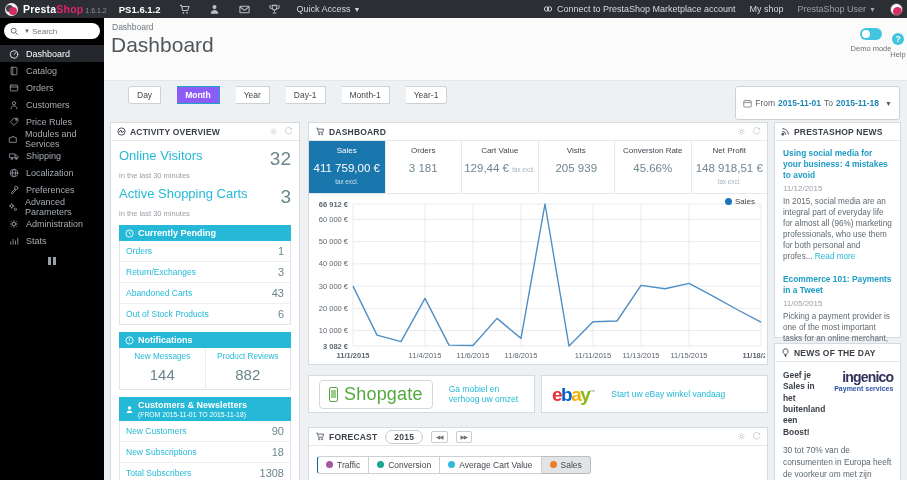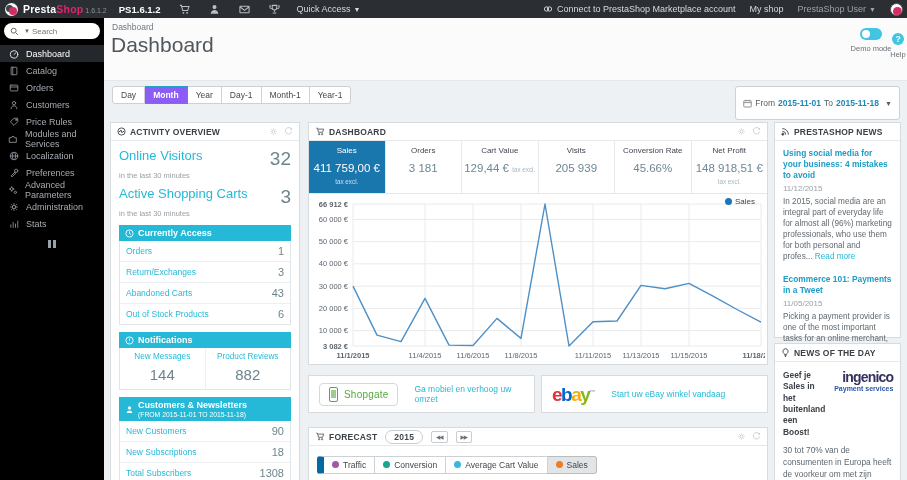--- a/index.html
+++ b/index.html
@@ -50,21 +50,21 @@
   .toggle { width:22px; height:12px; border-radius:7px; background:#41c5e0; margin:0 auto; position:relative; cursor:pointer;}
   .toggle::after{ content:""; position:absolute; left:2px; top:2px; width:8px; height:8px; border-radius:50%; background:#fff;}
   .tiny-lbl { font-size:7.5px; color:#6b7177; margin-top:4px; display:block;}
   .help-wrap { position:absolute; left:782px; top:10px; width:24px; text-align:center;}
   .help-ic { width:12px; height:12px; border-radius:50%; background:#41c5e0; color:#fff; font-size:8.5px; font-weight:bold;
     display:inline-flex; align-items:center; justify-content:center; cursor:pointer;}
 
   
   .tabs { position:absolute; left:8px; top:68px; display:flex; }
   .tab { height:18px; padding:0 8px; background:#fff; border:1px solid #ccd1d5; border-left:none; font-size:8.5px;
-    color:#41484f; display:flex; align-items:center; cursor:pointer;}
+    color:#41484f; display:flex; align-items:center; cursor:pointer;margin-left:16px;}
   .tab:first-child{ border-left:1px solid #ccd1d5; border-radius:3px 0 0 3px;}
   .tab:last-child{ border-radius:0 3px 3px 0;}
   .tab.active { background:#8b5cf6; border-color:#1ea5c4; color:#fff; font-weight:bold;}
   .date-btn { position:absolute; right:7px; top:68px; height:18px; background:#fff; border:1px solid #ccd1d5; border-radius:3px;
     display:flex; align-items:center; gap:3px; padding:16px 7px; font-size:8.5px; color:#555e66; cursor:pointer;}
   .date-btn svg{ stroke:#6b7177; fill:none; stroke-width:1;}
   .date-val { font-weight:bold; color:#1d89b8;}
 
   
   .panel { position:absolute; background:#fff; border:1px solid #d8dbde; }
@@ -123,35 +123,35 @@
   .news-item + .news-item { margin-top:12px;}
   .news-foot { text-align:center; color:#25b9d7; font-size:8.4px; font-weight:bold; margin-top:14px; cursor:pointer;}
 
   
   .promo { display:flex; align-items:center; gap:16px; padding:0 10px;}
   .promo-shopgate { left:204px; top:357px; width:227px; height:38px;}
   .promo-ebay { left:437px; top:357px; width:227px; height:38px;}
   .sg-box { border:1px solid #d4d8db; border-radius:4px; padding:3px 9px; display:flex; align-items:center; gap:6px;}
   .sg-phone { width:9px; height:15px; border:1.5px solid #53a93f; border-radius:2px; position:relative;}
   .sg-phone::after{ content:""; position:absolute; left:1px; top:2px; right:1px; bottom:3px; background:#9ccd8c;}
-  .sg-name { color:#53a93f; font-size:10px; letter-spacing:.2px;}
+  .sg-name { color:#53a93f; font-size:18px; letter-spacing:.2px;}
   .promo-link { color:#25b9d7; font-size:8.5px; cursor:pointer;}
   .ebay-logo { font-size:19px; font-weight:bold; letter-spacing:-1.5px; line-height:1;}
   .ebay-logo .tm { font-size:6px; color:#9aa1a7; letter-spacing:0; vertical-align:super;}
 
   
   .forecast { left:204px; top:409px; width:460px; height:120px;}
   .fc-badge { border:1px solid #c9cdd0; border-radius:8px; padding:1px 8px; font-size:8.5px; font-weight:bold; color:#414750; margin-left:4px; background:#fff;}
   .fc-nav { border:1px solid #c9cdd0; border-radius:2px; background:#fff; color:#6b7177; font-size:5.5px;
     padding:2px 4px; margin-left:4px; cursor:pointer; letter-spacing:-1px;}
   .fc-body { padding:8px;}
   .seg-group { display:inline-flex;}
   .seg { border:1px solid #ccd1d5; border-left:none; background:#fff; padding:3px 8px; font-size:8.5px; color:#41484f;
     display:flex; align-items:center; gap:4px; cursor:pointer;}
-  .seg:first-child { border-left:7px solid #0369a1; border-radius:3px 0 0 3px;}
+  .seg:first-child { border-left:1px solid #0369a1; border-radius:3px 0 0 3px;}
   .seg:last-child { border-radius:0 3px 3px 0;}
   .seg.active { background:#e2e4e6; border-color:#b9bdc0;}
   .seg i { width:7px; height:7px; border-radius:50%; display:block;}
   .dot-traffic { background:#a456a0;}
   .dot-conversion { background:#19a591;}
   .dot-acv { background:#38b8dc;}
   .dot-sales { background:#eb7e27;}
 
   
   .tips { left:670px; top:325px; width:127px; height:240px;}
@@ -273,20 +273,31 @@
     <span class="nav-ic">
         <svg width="10" height="10" viewBox="0 0 12 12">
           <path d="M2 4.5h2.3a1.6 1.6 0 1 1 3.4 0H10V10H2z"></path>
         </svg>
       </span>
     <span>Modules and Services</span>
   </div>
   <div class="nav-item">
     <span class="nav-ic">
         <svg width="10" height="10" viewBox="0 0 12 12">
+          <rect x="1" y="3.5" width="6.3" height="4.5"></rect>
+          <path d="M7.3 5h2L11 7v1H7.3"></path>
+          <circle cx="3.4" cy="9.3" r="1"></circle>
+          <circle cx="8.7" cy="9.3" r="1"></circle>
+        </svg>
+      </span>
+    <span>Shipping</span>
+  </div>
+  <div class="nav-item">
+    <span class="nav-ic">
+        <svg width="10" height="10" viewBox="0 0 12 12">
           <circle cx="6" cy="6" r="4.5"></circle>
           <ellipse cx="6" cy="6" rx="2" ry="4.5"></ellipse>
           <path d="M1.5 6h9"></path>
         </svg>
       </span>
     <span>Localization</span>
   </div>
   <div class="nav-item">
     <span class="nav-ic">
         <svg width="10" height="10" viewBox="0 0 12 12">
@@ -392,21 +403,21 @@
         <span class="big-lbl">Active Shopping Carts</span>
         <span class="big-val">3</span>
       </div>
       <div class="sub">in the last 30 minutes</div>
 
       <div class="sec-head">
         <svg width="9" height="9" viewBox="0 0 10 10">
             <circle cx="5" cy="5" r="4"></circle>
             <path d="M5 2.8V5l1.6 1"></path>
           </svg>
-        <span>Currently Access</span>
+        <span>Currently Pending</span>
       </div>
       <div class="sec-list">
         <div class="sec-row">
             <span class="lbl">Orders</span>
             <span class="val">1</span>
           </div>
         <div class="sec-row">
             <span class="lbl">Return/Exchanges</span>
             <span class="val">3</span>
           </div>

